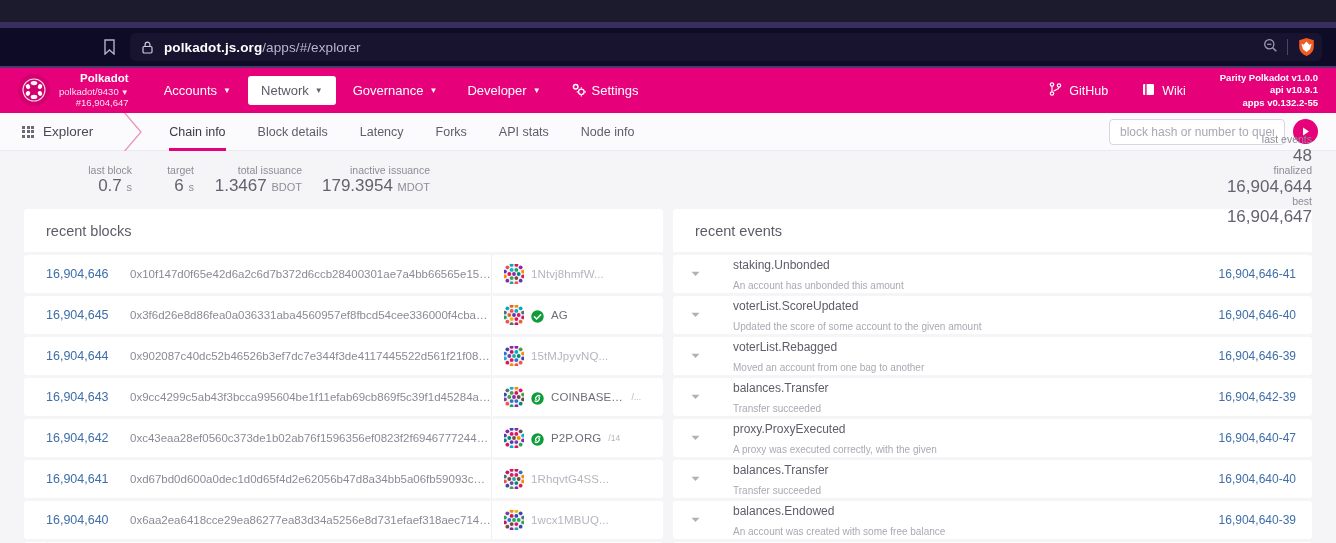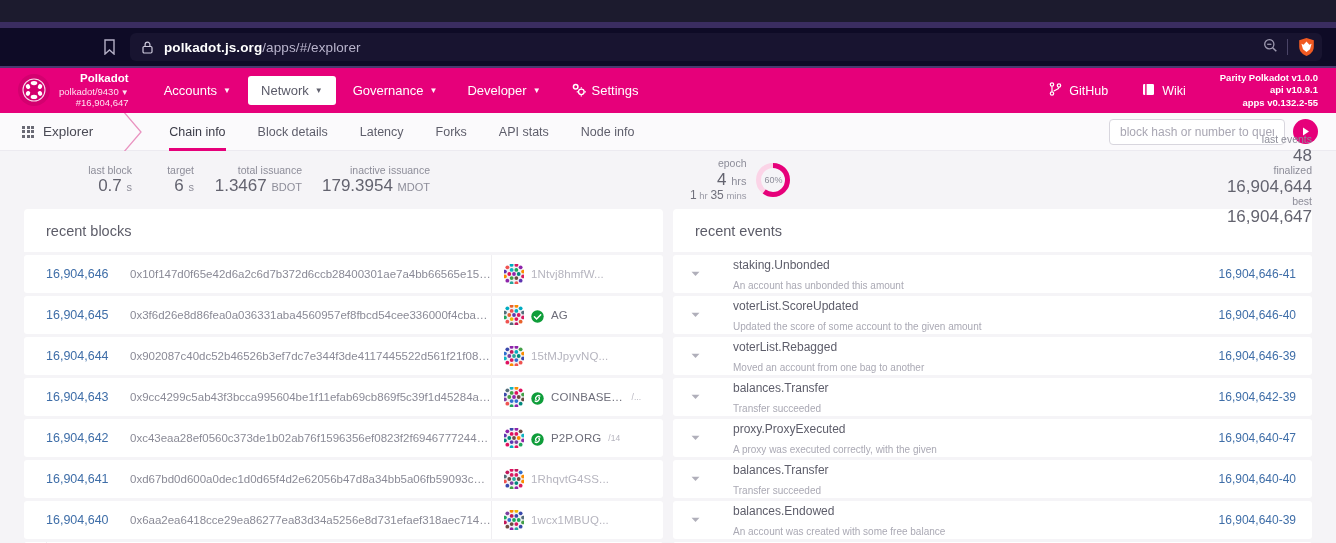--- a/index.html
+++ b/index.html
@@ -371,34 +371,20 @@
     <div class="stat" style="width:108px">
       <div class="stat-label">total issuance</div>
       <div class="stat-value"><span>1.3467</span> <span class="unit">BDOT</span></div>
     </div>
     <div class="stat" style="width:128px">
       <div class="stat-label">inactive issuance</div>
       <div class="stat-value"><span>179.3954</span> <span class="unit">MDOT</span></div>
     </div>
   </div>
 
-  <div class="epoch-group">
-    <div class="epoch-text">
-      <div class="epoch-label">epoch</div>
-      <div class="epoch-main"><span>4</span> <span class="unit">hrs</span></div>
-      <div class="epoch-rem"><span class="big">1</span> <span>hr</span> <span class="big">35</span> <span>mins</span></div>
-    </div>
-    <div class="donut">
-      <svg width="38" height="38" viewBox="0 0 38 38">
-        <circle cx="19" cy="19" r="14.5" fill="none" stroke="#fbd4e7" stroke-width="5"></circle>
-        <circle id="donut-arc" cx="19" cy="19" r="14.5" fill="none" stroke="#e6007a" stroke-width="5" stroke-dasharray="54.7 36.4" transform="rotate(-90 19 19)"></circle>
-      </svg>
-      <span class="donut-pct">60%</span>
-    </div>
-  </div>
 
   <div class="stats-right">
     <div class="stat" style="width:100px">
       <div class="stat-label">last events</div>
       <div class="stat-value">48</div>
     </div>
     <div class="stat" style="width:125px">
       <div class="stat-label">finalized</div>
       <div class="stat-value">16,904,644</div>
     </div>

